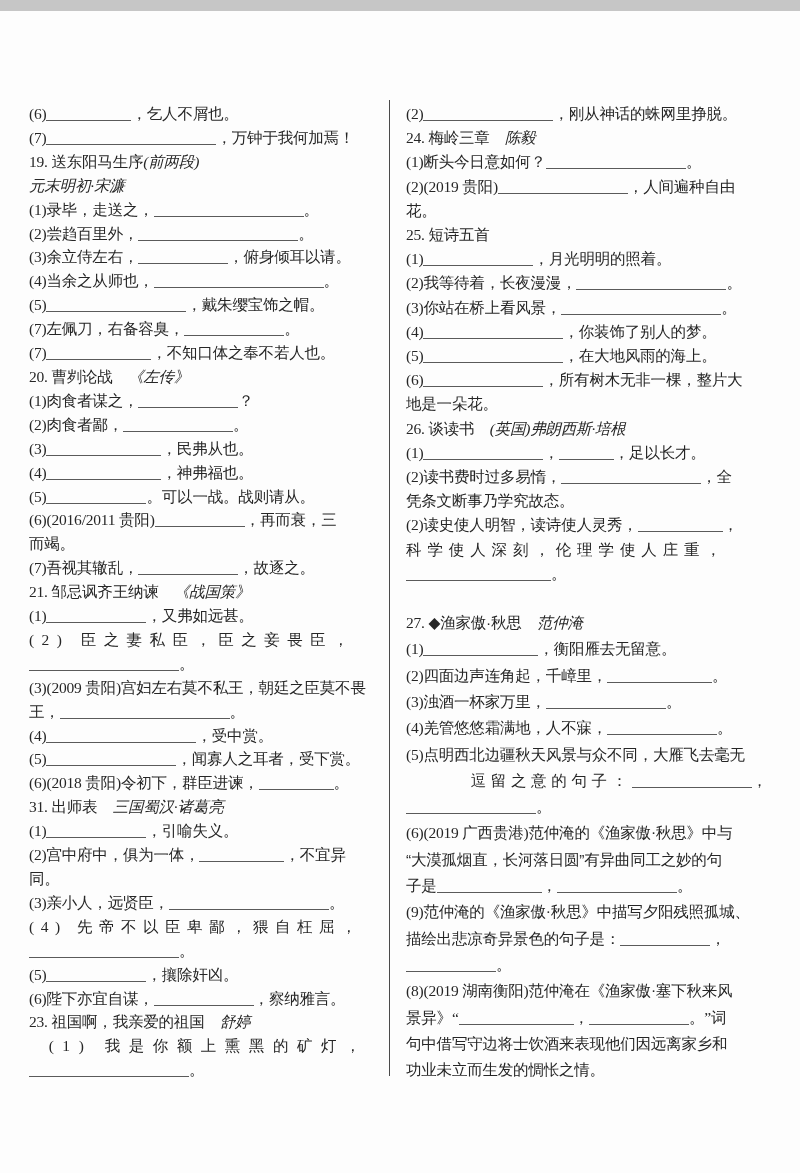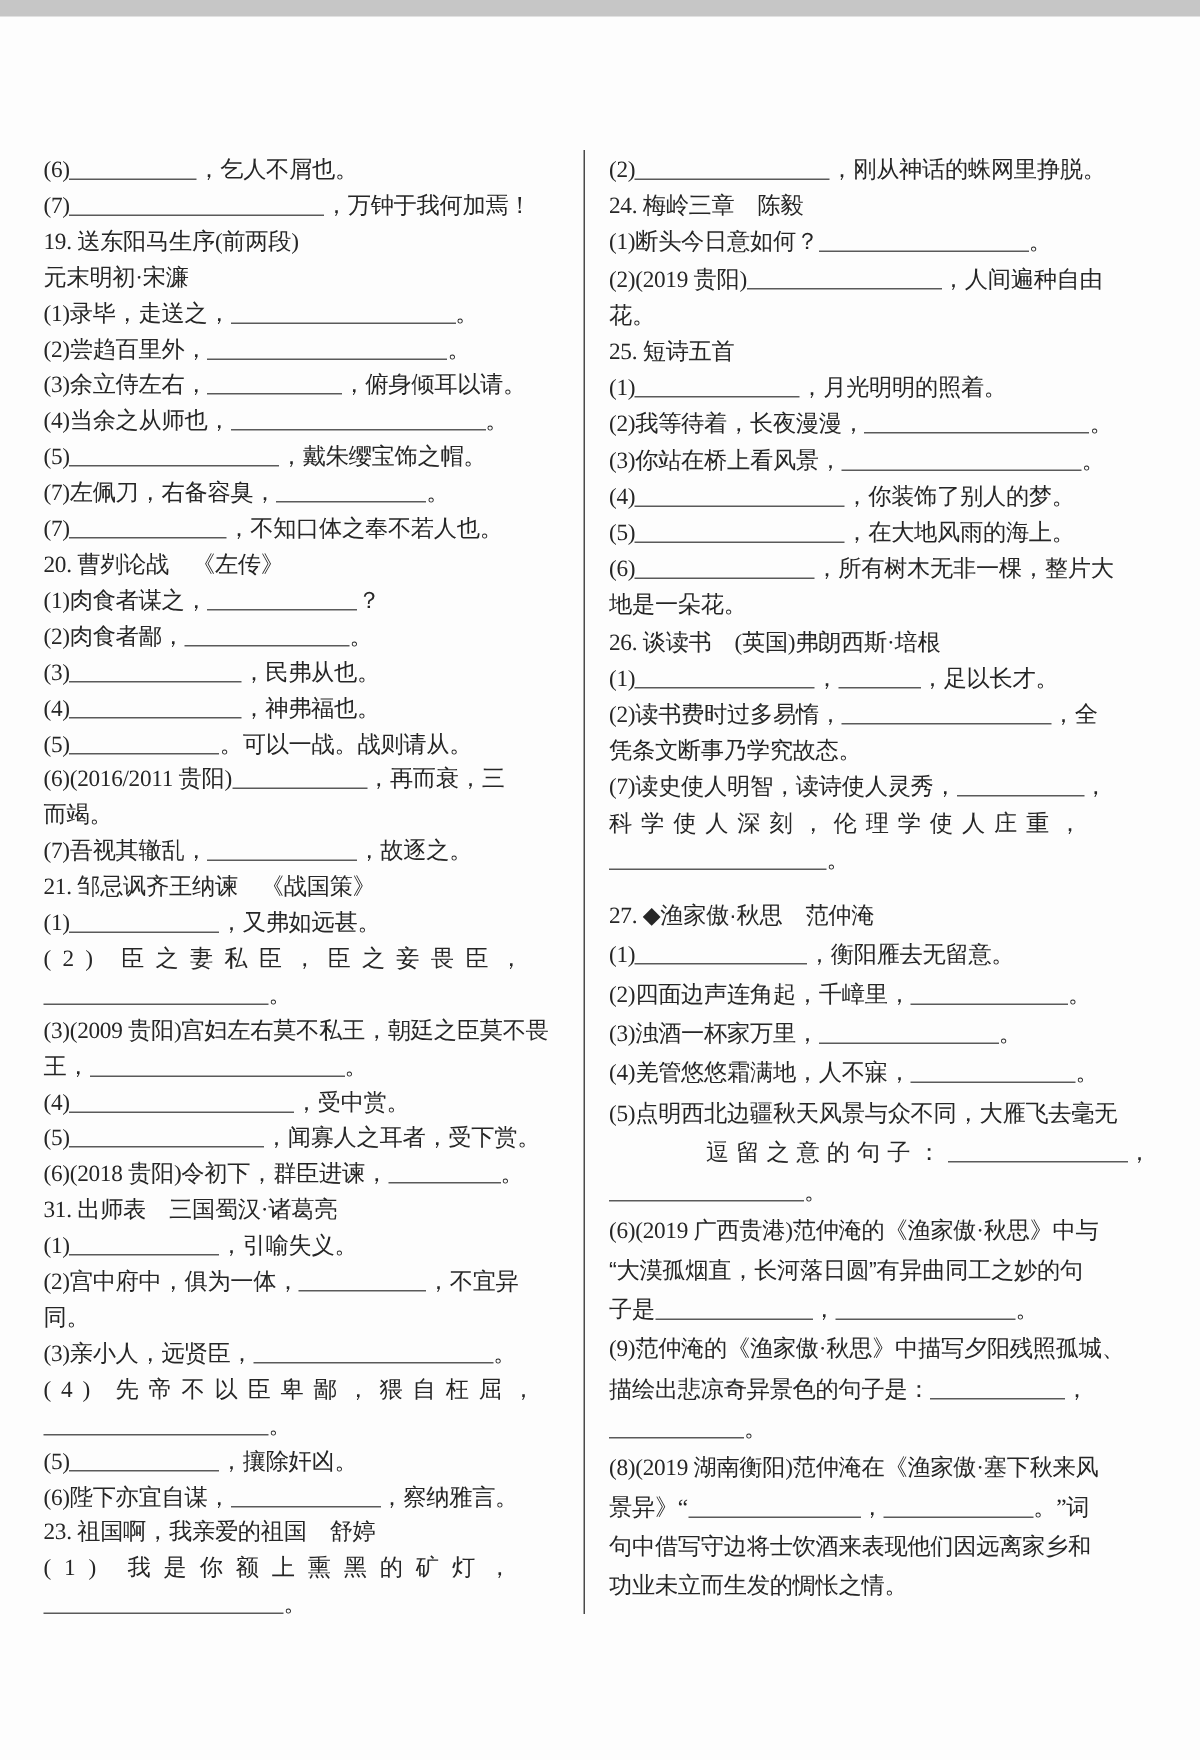--- a/index.html
+++ b/index.html
@@ -15,32 +15,32 @@
     background:var(--background);
     color:var(--text);
     font-family:"Liberation Serif","DejaVu Serif",serif;
   }
   .page{position:relative;width:800px;height:1173px;}
   .top-bar{position:absolute;left:0;top:0;width:800px;height:11px;background:var(--top-bar);}
   .divider{position:absolute;left:389px;top:100px;width:1px;height:976px;background:var(--divider);}
   .col{position:absolute;top:102px;}
   .col-left{left:29px;width:340px;}
   .col-right{left:406px;width:366px;}
-  .group-b{margin-top:12px;}
+  .group-b{margin-top:24px;}
   .line{
     font-size:15.5px;
     line-height:23.9px;
     white-space:nowrap;
     letter-spacing:-0.2px;
   }
   .col-right .group-a .line{line-height:24.2px;}
   .col-right .group-b .line{line-height:26.3px;}
   .seg-n{font-weight:400;}
   .seg-b{font-weight:400;font-family:"Liberation Sans","DejaVu Sans",sans-serif;}
-  .seg-k{font-weight:400;}
+  .seg-k{font-weight:400;font-style:italic;}
   .blank{
     display:inline-block;
     height:4px;
     border-bottom:1px solid var(--underline);
     vertical-align:-2px;
   }
 </style>
 </head>
 <body>
 
@@ -80,21 +80,21 @@
       <div class="line"><span class="seg-n">31. </span><span class="seg-b">出师表</span><span class="seg-k">　三国蜀汉·诸葛亮</span></div>
       <div class="line"><span class="seg-n">(1)</span><span class="blank" style="width: 100px;"></span><span class="seg-n">，引喻失义。</span></div>
       <div class="line"><span class="seg-n">(2)宫中府中，俱为一体，</span><span class="blank" style="width: 85px;"></span><span class="seg-n">，不宜异</span></div>
       <div class="line"><span class="seg-n">同。</span></div>
       <div class="line"><span class="seg-n">(3)亲小人，远贤臣，</span><span class="blank" style="width: 160px;"></span><span class="seg-n">。</span></div>
       <div class="line" style="letter-spacing: 0.42em;"><span class="seg-n">(4) 先帝不以臣卑鄙，猥自枉屈，</span></div>
       <div class="line"><span class="blank" style="width: 150px;"></span><span class="seg-n">。</span></div>
       <div class="line"><span class="seg-n">(5)</span><span class="blank" style="width: 100px;"></span><span class="seg-n">，攘除奸凶。</span></div>
       <div class="line"><span class="seg-n">(6)陛下亦宜自谋，</span><span class="blank" style="width: 100px;"></span><span class="seg-n">，察纳雅言。</span></div>
       <div class="line"><span class="seg-n">23. </span><span class="seg-b">祖国啊，我亲爱的祖国</span><span class="seg-k">　舒婷</span></div>
-      <div class="line" style="letter-spacing: 0.55em;"><span class="seg-n">(1) 我是你额上熏黑的矿灯，</span></div>
+      <div class="line" style="letter-spacing: 0.55em; text-align: right;"><span class="seg-n">(1) 我是你额上熏黑的矿灯，</span></div>
       <div class="line"><span class="blank" style="width: 160px;"></span><span class="seg-n">。</span></div>
     </div>
   <div class="col col-right">
     <div class="group-a" id="col-right-a">
         <div class="line"><span class="seg-n">(2)</span><span class="blank" style="width: 130px;"></span><span class="seg-n">，刚从神话的蛛网里挣脱。</span></div>
         <div class="line"><span class="seg-n">24. </span><span class="seg-b">梅岭三章</span><span class="seg-k">　陈毅</span></div>
         <div class="line"><span class="seg-n">(1)断头今日意如何？</span><span class="blank" style="width: 140px;"></span><span class="seg-n">。</span></div>
         <div class="line"><span class="seg-n">(2)(2019 </span><span class="seg-b">贵阳</span><span class="seg-n">)</span><span class="blank" style="width: 130px;"></span><span class="seg-n">，人间遍种自由</span></div>
         <div class="line"><span class="seg-n">花。</span></div>
         <div class="line"><span class="seg-n">25. </span><span class="seg-b">短诗五首</span></div>
@@ -102,21 +102,21 @@
         <div class="line"><span class="seg-n">(2)我等待着，长夜漫漫，</span><span class="blank" style="width: 150px;"></span><span class="seg-n">。</span></div>
         <div class="line"><span class="seg-n">(3)你站在桥上看风景，</span><span class="blank" style="width: 160px;"></span><span class="seg-n">。</span></div>
         <div class="line"><span class="seg-n">(4)</span><span class="blank" style="width: 140px;"></span><span class="seg-n">，你装饰了别人的梦。</span></div>
         <div class="line"><span class="seg-n">(5)</span><span class="blank" style="width: 140px;"></span><span class="seg-n">，在大地风雨的海上。</span></div>
         <div class="line"><span class="seg-n">(6)</span><span class="blank" style="width: 120px;"></span><span class="seg-n">，所有树木无非一棵，整片大</span></div>
         <div class="line"><span class="seg-n">地是一朵花。</span></div>
         <div class="line"><span class="seg-n">26. </span><span class="seg-b">谈读书</span><span class="seg-k">　(英国)弗朗西斯·培根</span></div>
         <div class="line"><span class="seg-n">(1)</span><span class="blank" style="width: 120px;"></span><span class="seg-n">，</span><span class="blank" style="width: 55px;"></span><span class="seg-n">，足以长才。</span></div>
         <div class="line"><span class="seg-n">(2)读书费时过多易惰，</span><span class="blank" style="width: 140px;"></span><span class="seg-n">，全</span></div>
         <div class="line"><span class="seg-n">凭条文断事乃学究故态。</span></div>
-        <div class="line"><span class="seg-n">(7)读史使人明智，读诗使人灵秀，</span><span class="blank" style="width: 85px;"></span><span class="seg-n">，</span></div>
+        <div class="line"><span class="seg-n">(2)读史使人明智，读诗使人灵秀，</span><span class="blank" style="width: 85px;"></span><span class="seg-n">，</span></div>
         <div class="line" style="letter-spacing: 0.38em;"><span class="seg-n">科学使人深刻，伦理学使人庄重，</span></div>
         <div class="line"><span class="blank" style="width: 145px;"></span><span class="seg-n">。</span></div>
       </div>
     <div class="group-b" id="col-right-b">
         <div class="line"><span class="seg-n">27. </span><span class="seg-b">◆渔家傲·秋思</span><span class="seg-k">　范仲淹</span></div>
         <div class="line"><span class="seg-n">(1)</span><span class="blank" style="width: 115px;"></span><span class="seg-n">，衡阳雁去无留意。</span></div>
         <div class="line"><span class="seg-n">(2)四面边声连角起，千嶂里，</span><span class="blank" style="width: 105px;"></span><span class="seg-n">。</span></div>
         <div class="line"><span class="seg-n">(3)浊酒一杯家万里，</span><span class="blank" style="width: 120px;"></span><span class="seg-n">。</span></div>
         <div class="line"><span class="seg-n">(4)羌管悠悠霜满地，人不寐，</span><span class="blank" style="width: 110px;"></span><span class="seg-n">。</span></div>
         <div class="line"><span class="seg-n">(5)点明西北边疆秋天风景与众不同，</span><span class="seg-b">大雁飞去毫无</span></div>

